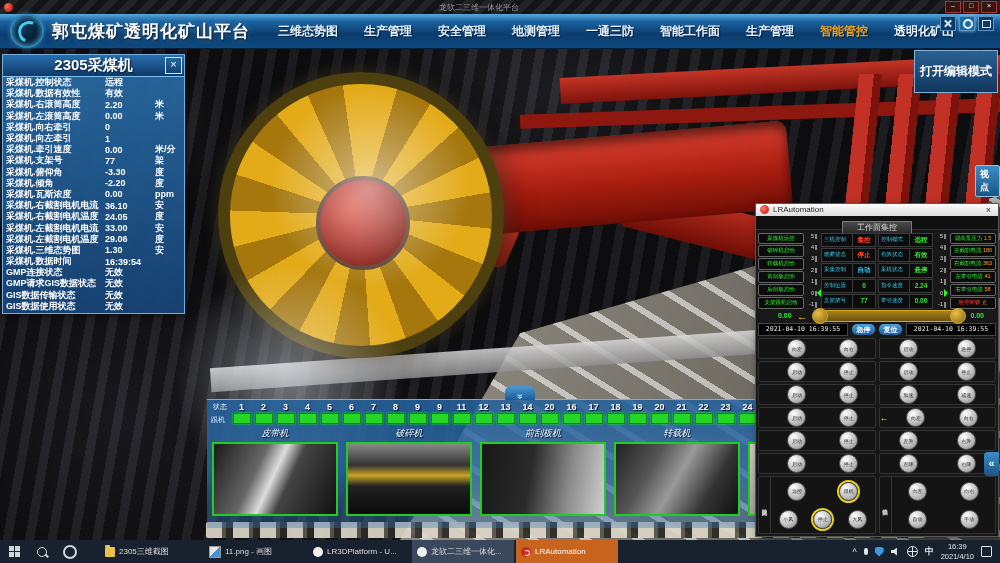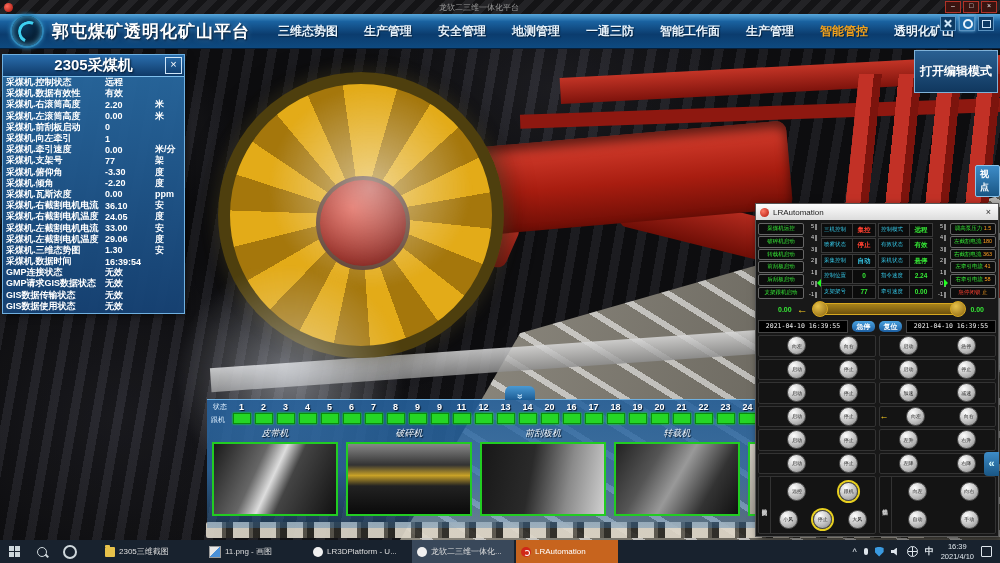--- a/index.html
+++ b/index.html
@@ -303,21 +303,21 @@
         <span>米</span>
       </div>
 
       <div class="mrow">
         <span>采煤机.左滚筒高度</span>
         <span>0.00</span>
         <span>米</span>
       </div>
 
       <div class="mrow">
-        <span>采煤机.前刮板启动</span>
+        <span>采煤机.向右牵引</span>
         <span>0</span>
         <span></span>
       </div>
 
       <div class="mrow">
         <span>采煤机.向左牵引</span>
         <span>1</span>
         <span></span>
       </div>
 
@@ -571,20 +571,23 @@
         <div class="cam-thumb"></div>
       </div>
     </div>
 </div>
 
 <div class="awin">
   <div class="awin-titlebar">
     <span class="awin-logo"></span>
     <span class="awin-title">LRAutomation</span>
     <span class="awin-close">×</span>
+  </div>
+  <div class="tabbar">
+    <span class="tab">工作面集控</span>
   </div>
 
   <div class="upper">
     <div class="sidecol">
 
         <div class="gbtn">采煤机远控</div>
 
         <div class="gbtn">破碎机启动</div>
 
         <div class="gbtn">转载机启动</div>

